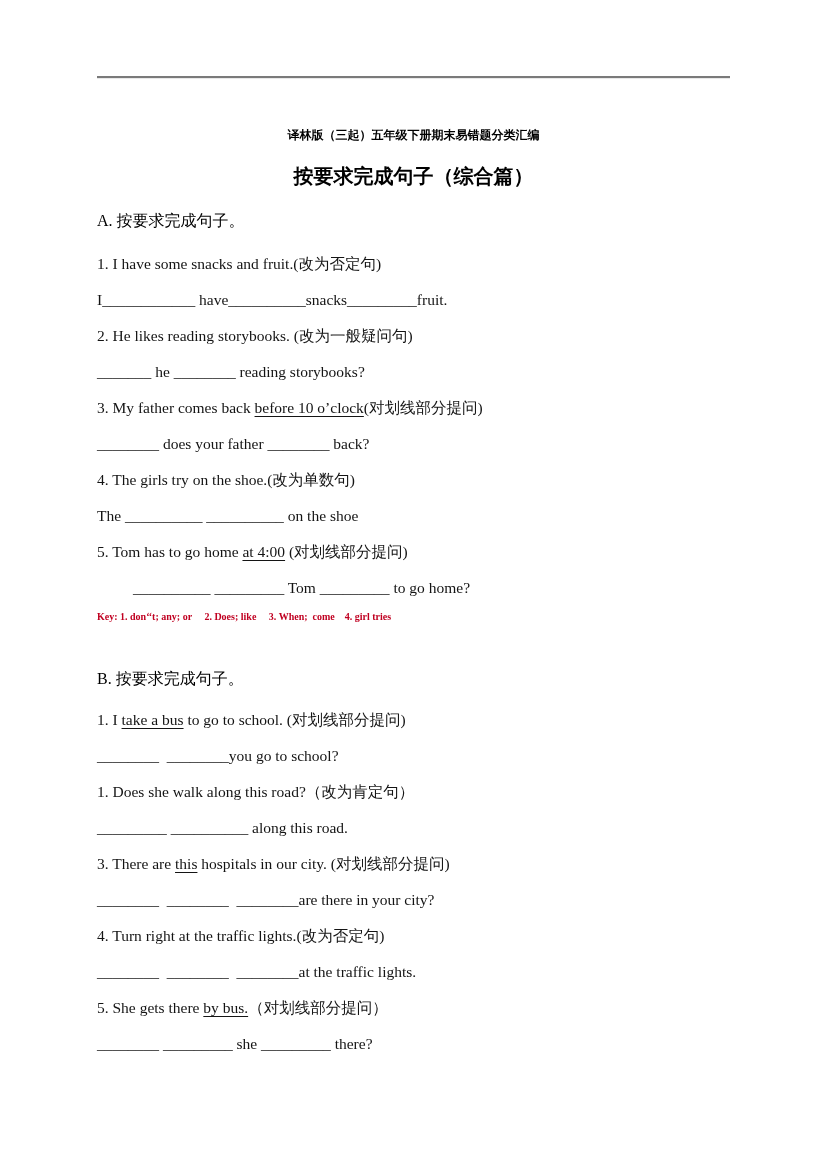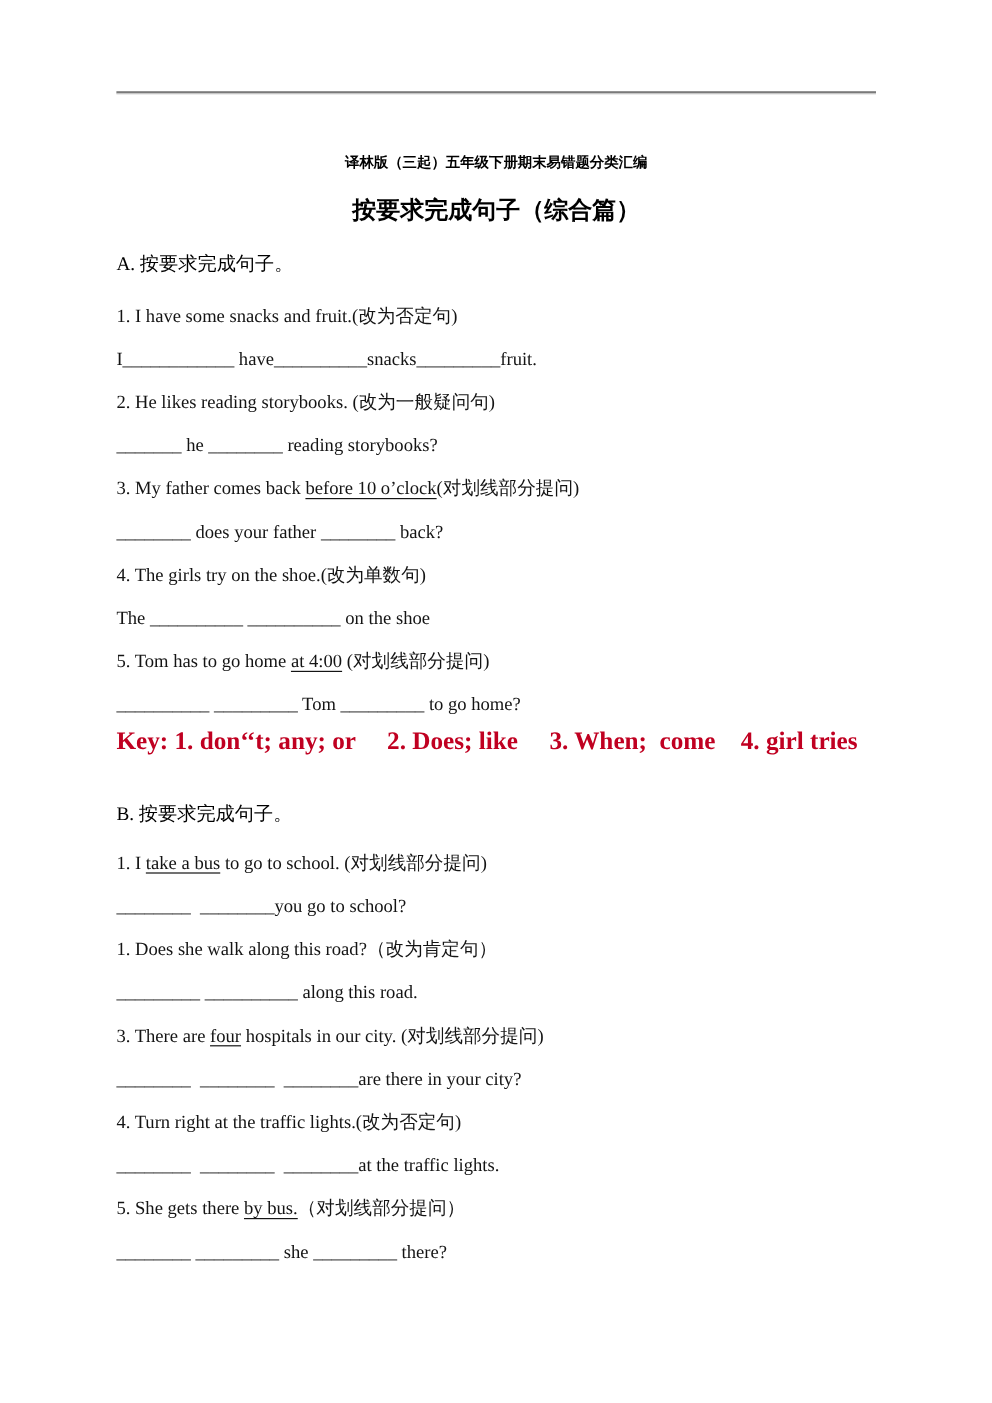--- a/index.html
+++ b/index.html
@@ -55,28 +55,29 @@
   }
   p.q, p.a {
     margin: 0 0 14px 0;
     font-size: 15.5px;
     line-height: 22px;
     white-space: pre-wrap;
     color: #141414;
   }
   p.a.tight {
     margin-bottom: 4px;
+    margin-left: 36px;
   }
   .u {
     text-decoration: underline;
     text-underline-offset: 3px;
   }
   p.key {
     margin: 0;
-    font-size: 21px;
+    font-size: 10px;
     line-height: 28px;
     font-weight: bold;
     color: #c00021;
     white-space: pre-wrap;
   }
 </style>
 </head>
 <body>
 
 <div class="page">
@@ -106,21 +107,21 @@
   <p class="key">Key: 1. don‘‘t; any; or     2. Does; like     3. When;  come    4. girl tries</p>
 
   <h3 class="sec-heading secb">B. 按要求完成句子。</h3>
 
   <p class="q"><span>1. I </span><span class="u">take a bus</span><span> to go to school. (对划线部分提问)</span></p>
   <p class="a">________  ________you go to school?</p>
 
   <p class="q"><span>1. Does she walk along this road?（改为肯定句）</span><span class="u"></span><span></span></p>
   <p class="a">_________ __________ along this road.</p>
 
-  <p class="q"><span>3. There are </span><span class="u">four</span><span> hospitals in our city. (对划线部分提问)</span></p>
+  <p class="q"><span>3. There are </span><span class="u">this</span><span> hospitals in our city. (对划线部分提问)</span></p>
   <p class="a">________  ________  ________are there in your city?</p>
 
   <p class="q"><span>4. Turn right at the traffic lights.(改为否定句)</span><span class="u"></span><span></span></p>
   <p class="a">________  ________  ________at the traffic lights.</p>
 
   <p class="q"><span>5. She gets there </span><span class="u">by bus.</span><span>（对划线部分提问）</span></p>
   <p class="a">________ _________ she _________ there?</p>
 
 </div>
 

